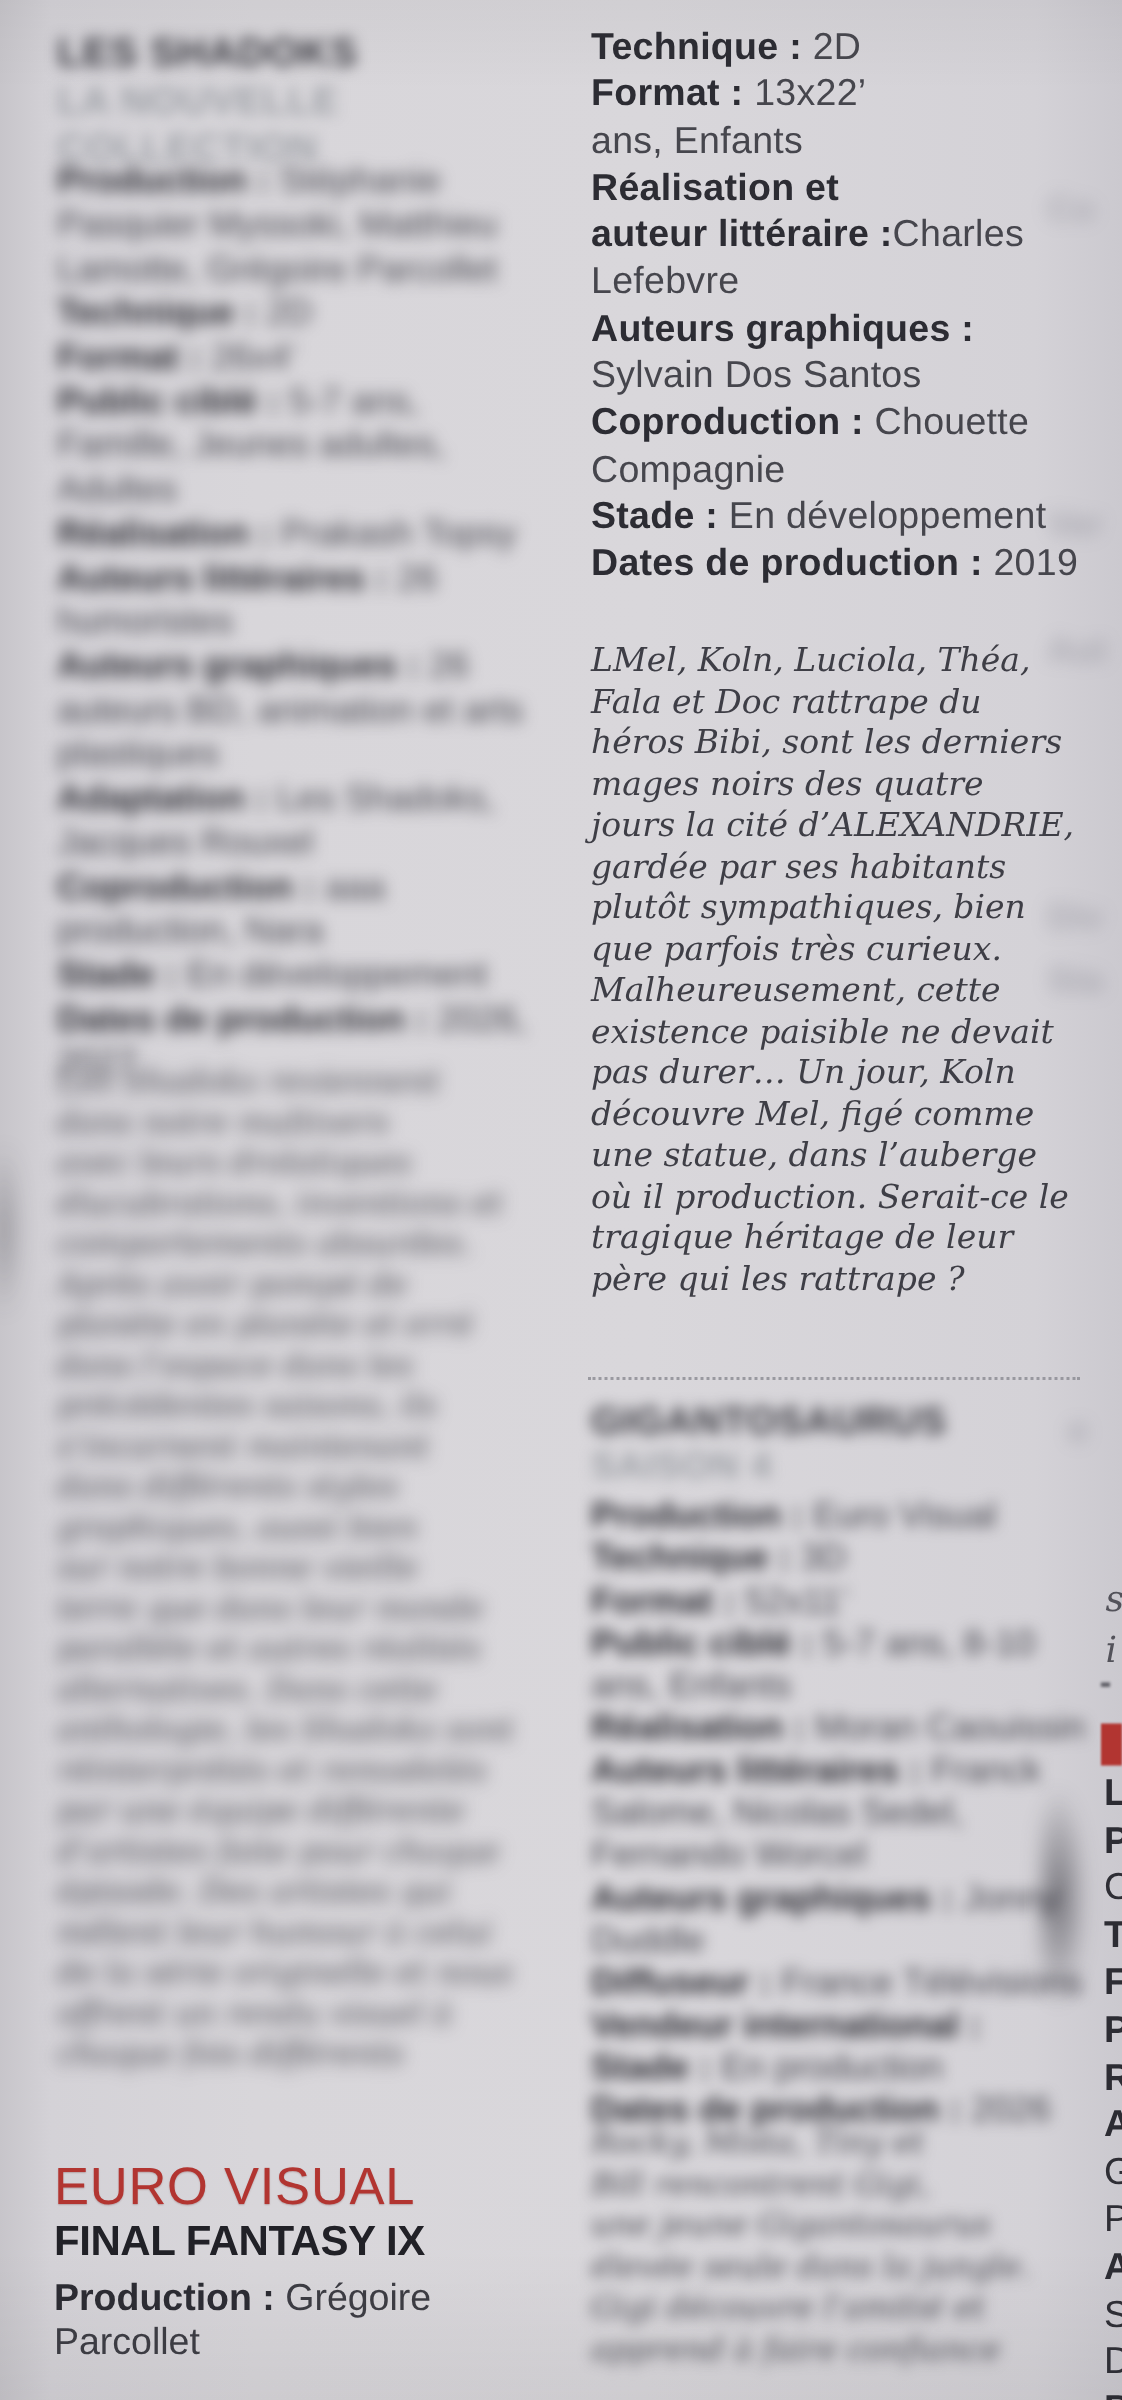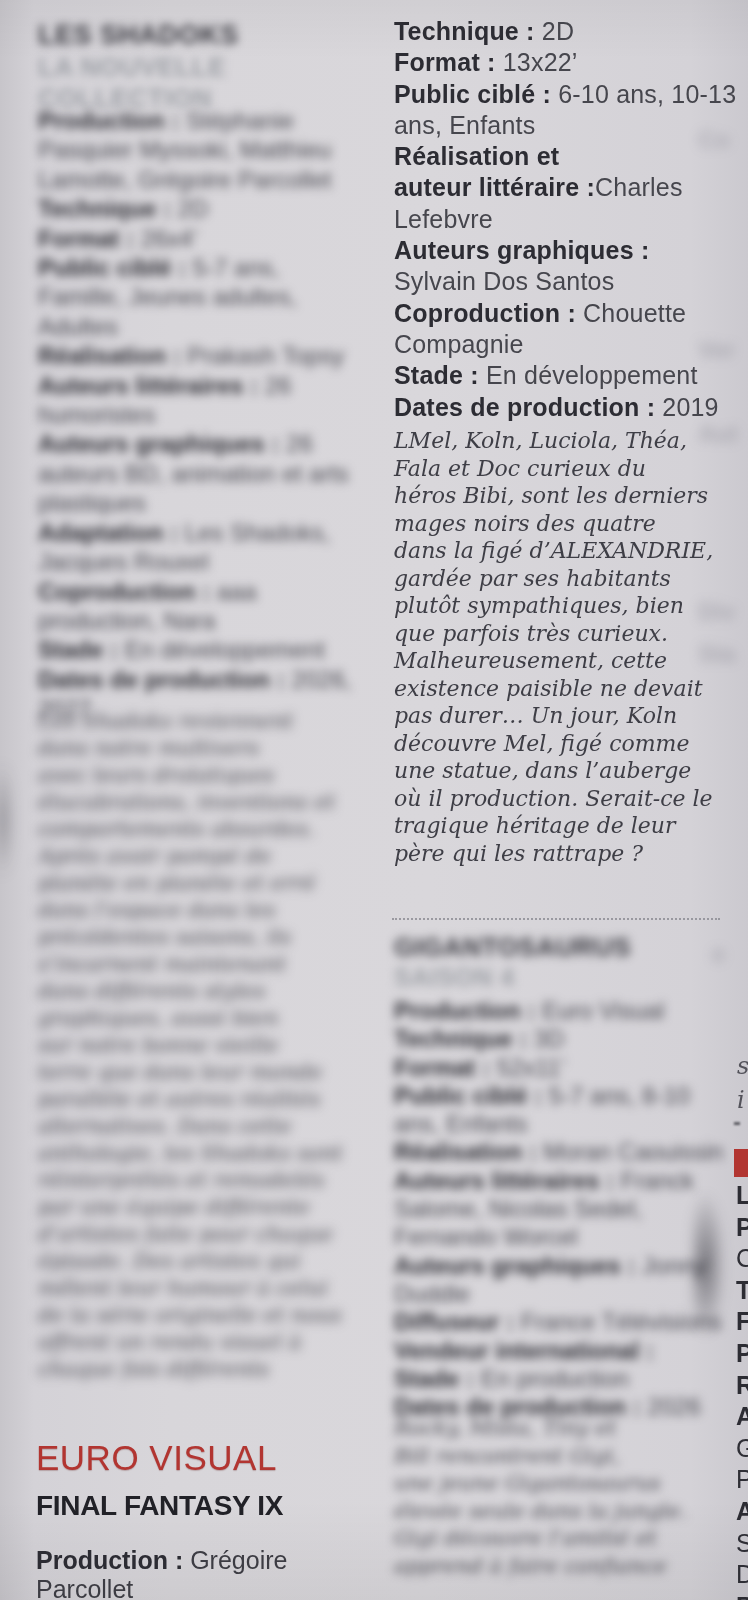--- a/index.html
+++ b/index.html
@@ -29,22 +29,22 @@
   .m-syn .ln{color:#3e3e46;}
   .divider{position:absolute;left:392px;top:918px;width:328px;border-top:2px dotted #85858d;opacity:.75;}
   .nx{filter:blur(4.6px);}
   .nx-title{left:394px;top:932px;font-size:26px;font-weight:700;color:#3b3b42;letter-spacing:.5px;}
   .nx-sub{left:394px;top:963px;font-size:25px;font-weight:600;color:#9da0a6;letter-spacing:.5px;}
   .nx-details{left:394px;top:997px;font-size:24px;line-height:28.3px;color:#4a4a52;}
   .nx-syn{left:394px;top:1415px;font-size:21px;line-height:27.5px;}
   
   .footer{position:absolute;left:36px;top:1438px;}
   .f-company{font-size:35px;font-weight:400;letter-spacing:.5px;color:#b23531;text-shadow:0 1px 1px rgba(90,20,20,.25);}
-  .f-project{font-size:28px;font-weight:700;letter-spacing:-.3px;color:#212127;margin-top:12px;}
-  .f-prod{font-size:25px;line-height:29px;color:#3c3c43;margin-top:24px;}
+  .f-project{font-size:28px;font-weight:700;letter-spacing:-.3px;color:#212127;margin-top:0;}
+  .f-prod{font-size:25px;line-height:29px;color:#3c3c43;margin-top:8px;}
   
   .red-sliver{position:absolute;left:734px;top:1149px;width:14px;height:28px;background:#b23531;filter:blur(.6px);}
   .sliver{position:absolute;left:736px;top:1180px;width:12px;font-size:25px;line-height:31.6px;color:#2e2e35;overflow:hidden;}
   .sliver .ln{overflow:hidden;}
   
   .ghosts{position:absolute;inset:0;pointer-events:none;}
   .ghosts div{position:absolute;left:698px;font-size:24px;font-weight:700;color:#70707c;opacity:.38;filter:blur(6px);white-space:nowrap;}
   .ghosts div:nth-of-type(1){top:126px;}
   .ghosts div:nth-of-type(2){top:336px;}
   .ghosts div:nth-of-type(3){top:420px;}
@@ -125,40 +125,39 @@
       <div class="ln">mêlent leur humour à celui</div>
       <div class="ln">de la série originelle et nous</div>
       <div class="ln">offrent un rendu visuel à</div>
       <div class="ln">chaque fois différents</div>
     </div>
 
   <div class="tl m-details">
 
   <div class="ln"><b>Technique : </b><span>2D</span></div>
       <div class="ln"><b>Format : </b><span>13x22’</span></div>
-      <div class="ln"><b>Public ciblé : </b><span>6-10 ans, 10-13</span></div>
       <div class="ln"><b></b><span>ans, Enfants</span></div>
       <div class="ln"><b>Réalisation et</b><span></span></div>
       <div class="ln"><b>auteur littéraire :</b><span>Charles</span></div>
       <div class="ln"><b></b><span>Lefebvre</span></div>
       <div class="ln"><b>Auteurs graphiques :</b><span></span></div>
       <div class="ln"><b></b><span>Sylvain Dos Santos</span></div>
       <div class="ln"><b>Coproduction : </b><span>Chouette</span></div>
       <div class="ln"><b></b><span>Compagnie</span></div>
       <div class="ln"><b>Stade : </b><span>En développement</span></div>
       <div class="ln"><b>Dates de production : </b><span>2019</span></div>
     </div>
 
   <div class="tl m-syn syn">
 
   <div class="ln">LMel, Koln, Luciola, Théa,</div>
-      <div class="ln">Fala et Doc curieux du</div>
+      <div class="ln">Fala et Doc rattrape du</div>
       <div class="ln">héros Bibi, sont les derniers</div>
       <div class="ln">mages noirs des quatre</div>
-      <div class="ln">dans la figé d’ALEXANDRIE,</div>
+      <div class="ln">jours la cité d’ALEXANDRIE,</div>
       <div class="ln">gardée par ses habitants</div>
       <div class="ln">plutôt sympathiques, bien</div>
       <div class="ln">que parfois très curieux.</div>
       <div class="ln">Malheureusement, cette</div>
       <div class="ln">existence paisible ne devait</div>
       <div class="ln">pas durer… Un jour, Koln</div>
       <div class="ln">découvre Mel, figé comme</div>
       <div class="ln">une statue, dans l’auberge</div>
       <div class="ln">où il production. Serait-ce le</div>
       <div class="ln">tragique héritage de leur</div>

